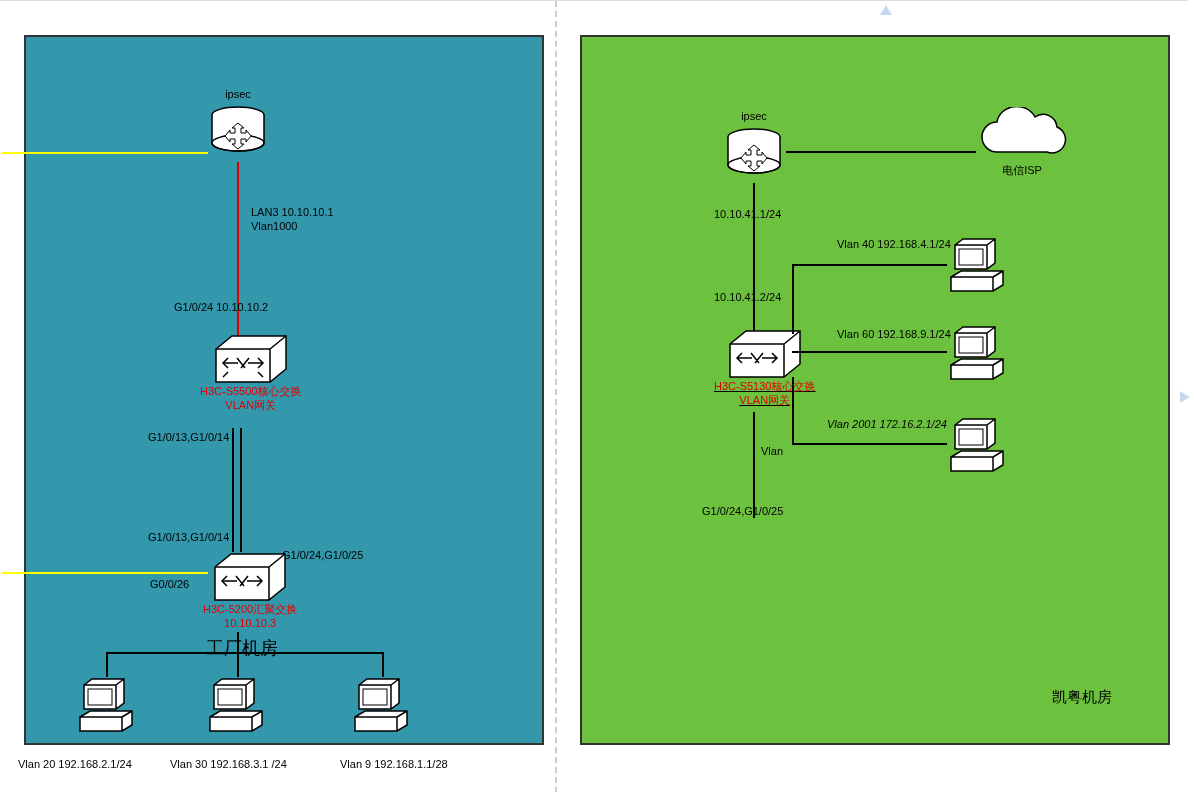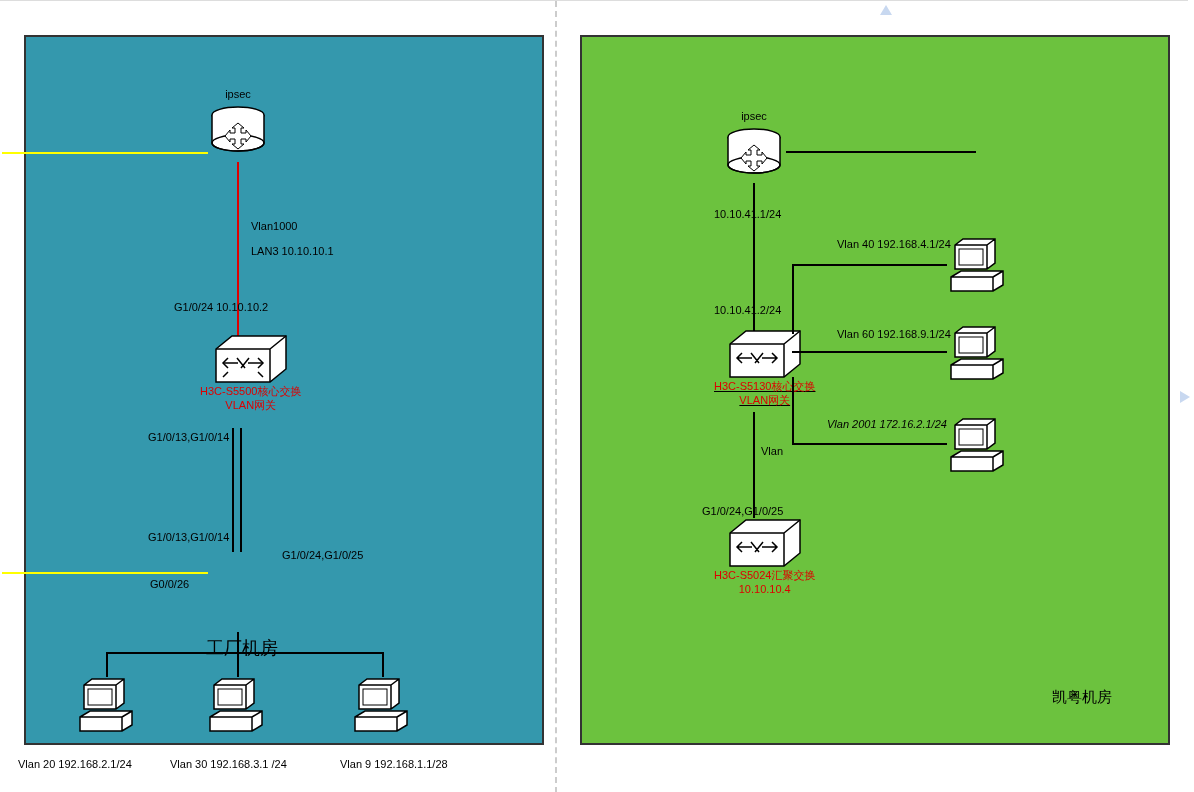--- a/index.html
+++ b/index.html
@@ -36,21 +36,21 @@
 
     <div class="node" style="left:180px; top:50px;">
       <div class="label" style="margin-bottom:4px;">ipsec</div>
       <svg class="icon" width="64" height="56" viewBox="0 0 64 56">
         <ellipse cx="32" cy="10" rx="26" ry="8" fill="#fff" stroke="#000" stroke-width="1.5"></ellipse>
         <path d="M6 10 v28 a26 8 0 0 0 52 0 V10" fill="#fff" stroke="#000" stroke-width="1.5"></path>
         <ellipse cx="32" cy="38" rx="26" ry="8" fill="none" stroke="#000" stroke-width="1.5"></ellipse>
         <path d="M32 18 l-6 5 h3 v5 h-5 v-3 l-5 6 l5 6 v-3 h5 v5 h-3 l6 5 l6-5 h-3 v-5 h5 v3 l5-6 l-5-6 v3 h-5 v-5 h3 z" fill="#fff" stroke="#000" stroke-width="1"></path>
       </svg>
     </div>
-    <div class="label" style="position:absolute; left:225px; top:168px;margin-top:39px;">LAN3 10.10.10.1</div>
+    <div class="label" style="position:absolute; left:225px; top:168px;">LAN3 10.10.10.1</div>
     <div class="label" style="position:absolute; left:225px; top:182px;">Vlan1000</div>
 
     <div class="connector v red" style="left:211px; top:125px; height:190px;"></div>
 
     <div class="label" style="position:absolute; left:148px; top:263px;">G1/0/24 10.10.10.2</div>
 
     <div class="node" style="left:174px; top:297px;">
       <svg class="icon" width="78" height="50" viewBox="0 0 78 50">
         <path d="M4 15 L20 2 H74 V35 L58 48 H4 Z" fill="#fff" stroke="#000" stroke-width="1.5"></path>
         <path d="M4 15 H58 V48 M58 15 L74 2" fill="none" stroke="#000" stroke-width="1.5"></path>
@@ -62,20 +62,30 @@
     </div>
     <div class="label" style="position:absolute; left:122px; top:393px;">G1/0/13,G1/0/14</div>
 
     <div class="connector v" style="left:206px; top:391px; height:124px;"></div>
     <div class="connector v" style="left:214px; top:391px; height:124px;"></div>
 
     <div class="label" style="position:absolute; left:122px; top:493px;">G1/0/13,G1/0/14</div>
     <div class="label" style="position:absolute; left:256px; top:511px;">G1/0/24,G1/0/25</div>
     <div class="label" style="position:absolute; left:124px; top:540px;">G0/0/26</div>
 
+    <div class="node" style="left:177px; top:515px;">
+      <svg class="icon" width="78" height="50" viewBox="0 0 78 50">
+        <path d="M4 15 L20 2 H74 V35 L58 48 H4 Z" fill="#fff" stroke="#000" stroke-width="1.5"></path>
+        <path d="M4 15 H58 V48 M58 15 L74 2" fill="none" stroke="#000" stroke-width="1.5"></path>
+        <path d="M11 29 h15 M36 29 h15 M25 24 l8 10 M37 24 l-8 10" stroke="#000" stroke-width="1.5" fill="none"></path>
+        <path d="M16 24 l-5 5 l5 5 M46 24 l5 5 l-5 5" stroke="#000" stroke-width="1.5" fill="none"></path>
+      </svg>
+      <div class="label label-red">H3C-5200汇聚交换</div>
+      <div class="label label-red">10.10.10.3</div>
+    </div>
 
     <div class="label" style="position:absolute; left:180px; top:600px; font-size:18px;">工厂机房</div>
 
     <div class="connector v" style="left:211px; top:595px; height:20px;"></div>
     <div class="connector h" style="left:80px; top:615px; width:278px;"></div>
     <div class="connector v" style="left:80px; top:615px; height:25px;"></div>
     <div class="connector v" style="left:211px; top:615px; height:25px;"></div>
     <div class="connector v" style="left:356px; top:615px; height:25px;"></div>
 
     <div class="node" style="left:50px; top:640px;">
@@ -110,28 +120,34 @@
     <div class="node" style="left:140px; top:72px;">
       <div class="label" style="margin-bottom:4px;">ipsec</div>
       <svg class="icon" width="64" height="56" viewBox="0 0 64 56">
         <ellipse cx="32" cy="10" rx="26" ry="8" fill="#fff" stroke="#000" stroke-width="1.5"></ellipse>
         <path d="M6 10 v28 a26 8 0 0 0 52 0 V10" fill="#fff" stroke="#000" stroke-width="1.5"></path>
         <ellipse cx="32" cy="38" rx="26" ry="8" fill="none" stroke="#000" stroke-width="1.5"></ellipse>
         <path d="M32 18 l-6 5 h3 v5 h-5 v-3 l-5 6 l5 6 v-3 h5 v5 h-3 l6 5 l6-5 h-3 v-5 h5 v3 l5-6 l-5-6 v3 h-5 v-5 h3 z" fill="#fff" stroke="#000" stroke-width="1"></path>
       </svg>
     </div>
 
+    <div class="node" style="left:390px; top:70px;">
+      <svg class="icon" width="100" height="56" viewBox="0 0 100 56">
+        <path d="M25 45 a15 15 0 0 1 0-30 a20 18 0 0 1 38-5 a14 14 0 0 1 22 10 a13 13 0 0 1 -10 25 z" fill="#fff" stroke="#000" stroke-width="1.5"></path>
+      </svg>
+      <div class="label">电信ISP</div>
+    </div>
 
     <div class="connector h" style="left:204px; top:114px; width:190px;"></div>
 
     <div class="label" style="position:absolute; left:132px; top:170px;">10.10.41.1/24</div>
 
     <div class="connector v" style="left:171px; top:146px; height:150px;"></div>
 
-    <div class="label" style="position:absolute; left:132px; top:266px;text-align:center;">10.10.41.2/24</div>
+    <div class="label" style="position:absolute; left:132px; top:253px;text-align:center;">10.10.41.2/24</div>
 
     <div class="node" style="left:132px; top:292px;text-decoration:underline;">
       <svg class="icon" width="78" height="50" viewBox="0 0 78 50">
         <path d="M4 15 L20 2 H74 V35 L58 48 H4 Z" fill="#fff" stroke="#000" stroke-width="1.5"></path>
         <path d="M4 15 H58 V48 M58 15 L74 2" fill="none" stroke="#000" stroke-width="1.5"></path>
         <path d="M11 29 h15 M36 29 h15 M25 24 l8 10 M37 24 l-8 10 M16 24 l-5 5 l5 5 M46 24 l5 5 l-5 5" stroke="#000" stroke-width="1.5" fill="none"></path>
       </svg>
       <div class="label label-red">H3C-S5130核心交换</div>
       <div class="label label-red">VLAN网关</div>
     </div>
@@ -165,25 +181,16 @@
       <svg class="icon" width="62" height="56" viewBox="0 0 62 56">
           <path d="M8 8 L16 2 H48 V26 L40 32 H8 Z M8 8 H40 V32 M40 8 L48 2" fill="#fff" stroke="#000" stroke-width="1.5"></path>
           <rect x="12" y="12" width="24" height="16" fill="#fff" stroke="#000"></rect>
           <path d="M4 40 L14 34 H56 V48 L46 54 H4 Z M4 40 H46 V54 M46 40 L56 34" fill="#fff" stroke="#000" stroke-width="1.5"></path>
         </svg>
     </div>
 
     <div class="connector v" style="left:171px; top:375px; height:106px;"></div>
     <div class="label" style="position:absolute; left:120px; top:467px;">G1/0/24,G1/0/25</div>
 
-    <div class="node" style="left:132px; top:481px;">
-      <svg class="icon" width="78" height="50" viewBox="0 0 78 50">
-        <path d="M4 15 L20 2 H74 V35 L58 48 H4 Z" fill="#fff" stroke="#000" stroke-width="1.5"></path>
-        <path d="M4 15 H58 V48 M58 15 L74 2" fill="none" stroke="#000" stroke-width="1.5"></path>
-        <path d="M11 29 h15 M36 29 h15 M25 24 l8 10 M37 24 l-8 10 M16 24 l-5 5 l5 5 M46 24 l5 5 l-5 5" stroke="#000" stroke-width="1.5" fill="none"></path>
-      </svg>
-      <div class="label label-red">H3C-S5024汇聚交换</div>
-      <div class="label label-red">10.10.10.4</div>
-    </div>
 
     <div class="label" style="position:absolute; left:470px; top:650px; font-size:15px;">凯粤机房</div>
   </div>
 </div>
 
 </body></html>

